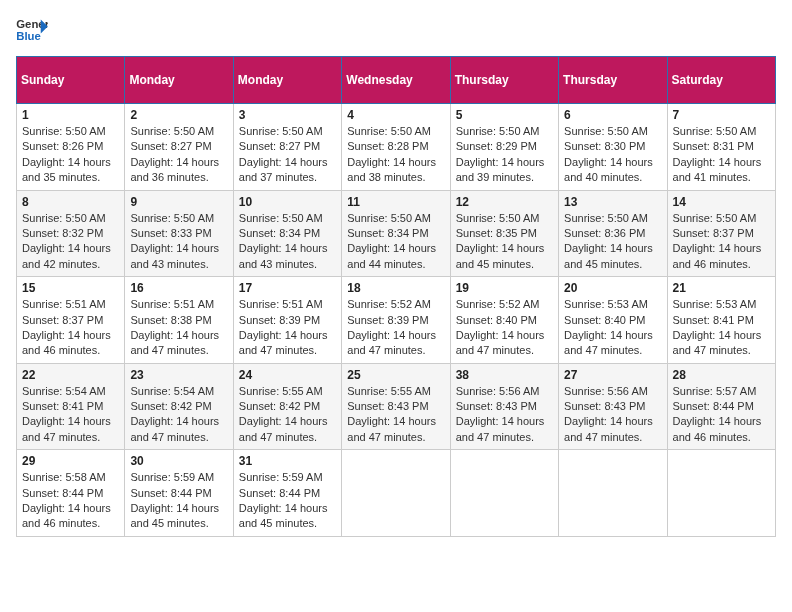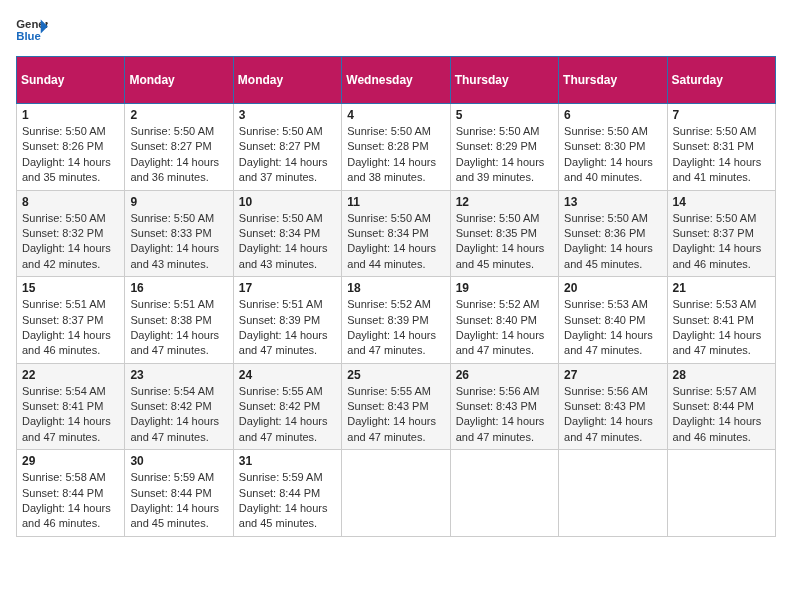--- a/index.html
+++ b/index.html
@@ -158,21 +158,21 @@
       </tr>
       <tr>
         <td><span class="day-num">22</span>
 <span class="day-detail">Sunrise: 5:54 AM<br>Sunset: 8:41 PM<br>Daylight: 14 hours and 47 minutes.</span></td>
         <td><span class="day-num">23</span>
 <span class="day-detail">Sunrise: 5:54 AM<br>Sunset: 8:42 PM<br>Daylight: 14 hours and 47 minutes.</span></td>
         <td><span class="day-num">24</span>
 <span class="day-detail">Sunrise: 5:55 AM<br>Sunset: 8:42 PM<br>Daylight: 14 hours and 47 minutes.</span></td>
         <td><span class="day-num">25</span>
 <span class="day-detail">Sunrise: 5:55 AM<br>Sunset: 8:43 PM<br>Daylight: 14 hours and 47 minutes.</span></td>
-        <td><span class="day-num">26</span>
+        <td><span class="day-num">38</span>
 <span class="day-detail">Sunrise: 5:56 AM<br>Sunset: 8:43 PM<br>Daylight: 14 hours and 47 minutes.</span></td>
         <td><span class="day-num">27</span>
 <span class="day-detail">Sunrise: 5:56 AM<br>Sunset: 8:43 PM<br>Daylight: 14 hours and 47 minutes.</span></td>
         <td><span class="day-num">28</span>
 <span class="day-detail">Sunrise: 5:57 AM<br>Sunset: 8:44 PM<br>Daylight: 14 hours and 46 minutes.</span></td>
       </tr>
       <tr>
         <td><span class="day-num">29</span>
 <span class="day-detail">Sunrise: 5:58 AM<br>Sunset: 8:44 PM<br>Daylight: 14 hours and 46 minutes.</span></td>
         <td><span class="day-num">30</span>

